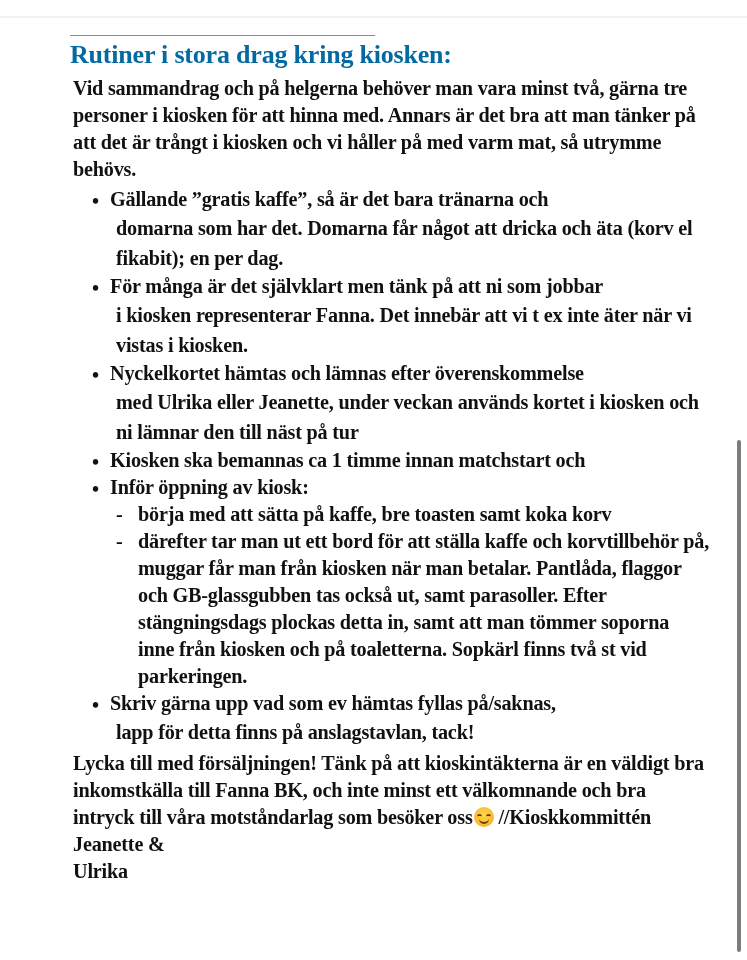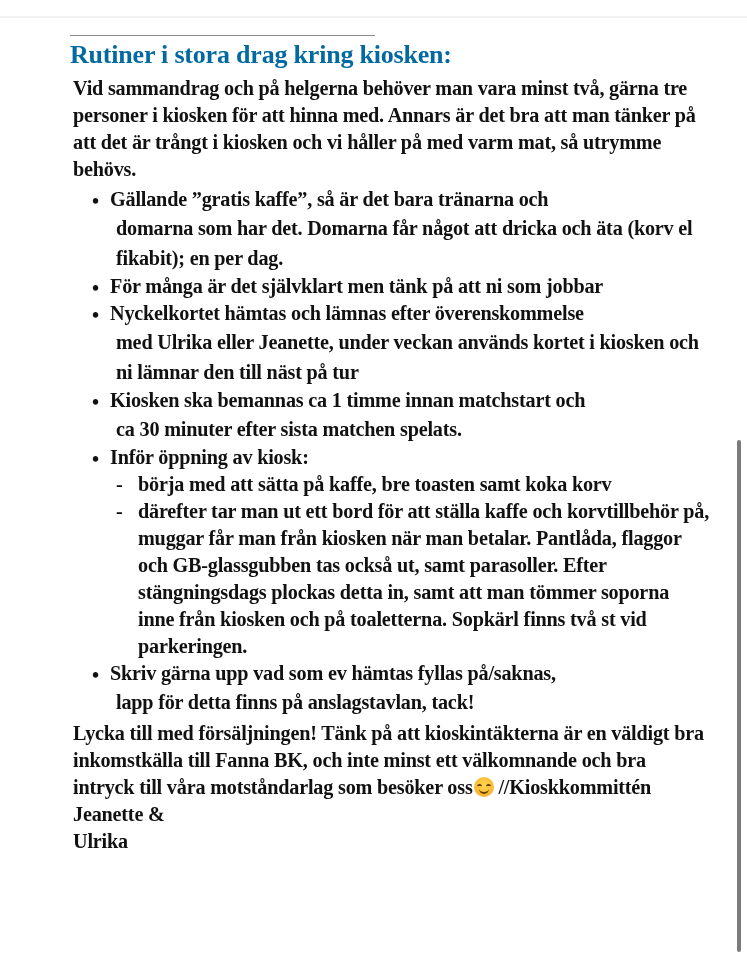--- a/index.html
+++ b/index.html
@@ -33,23 +33,23 @@
 
 <div class="topband"></div>
 <div class="rule"></div>
 
 <div class="doc">
   <div class="title">Rutiner i stora drag kring kiosken:</div>
   <p>Vid sammandrag och på helgerna behöver man vara minst två, gärna tre personer i kiosken för att hinna med. Annars är det bra att man tänker på att det är trångt i kiosken och vi håller på med varm mat, så utrymme behövs.</p>
 
   <ul class="bullets">
     <li><span class="b">•</span><span class="line1">Gällande ”gratis kaffe”, så är det bara tränarna och</span><span>domarna som har det. Domarna får något att dricka och äta (korv el fikabit); en per dag.</span></li>
-    <li><span class="b">•</span><span class="line1">För många är det självklart men tänk på att ni som jobbar</span></li>
+    <li><span class="b">•</span><span class="line1">För många är det självklart men tänk på att ni som jobbar</span><span>i kiosken representerar Fanna. Det innebär att vi t ex inte äter när vi vistas i kiosken.</span></li>
     <li><span class="b">•</span><span class="line1">Nyckelkortet hämtas och lämnas efter överenskommelse</span><span>med Ulrika eller Jeanette,  under veckan används kortet i kiosken och ni lämnar den till näst på tur</span></li>
-    <li><span class="b">•</span><span class="line1">Kiosken ska bemannas ca 1 timme innan matchstart och</span><span>ca 30 minuter efter sista matchen spelats.</span></li>
+    <li><span class="b">•</span><span class="line1">Kiosken ska bemannas ca 1 timme innan matchstart och</span></li>
     <li>
         <span class="b">•</span>
         <span class="line1">Inför öppning av kiosk:</span>
       <ul class="sub">
         <li><span class="d">-</span><span>börja med att sätta på kaffe, bre toasten samt koka korv</span></li>
         <li style="padding-left:46px;">
             <span class="d">-</span>
             <span style="display:block;margin-left:-24px;">därefter tar man ut ett bord för att ställa kaffe och korvtillbehör på, muggar får man från kiosken när man betalar. Pantlåda, flaggor och GB-glassgubben tas också ut, samt parasoller. Efter stängningsdags plockas detta in, samt att man tömmer soporna inne från kiosken och på toaletterna. Sopkärl finns två st vid parkeringen.</span>
           </li>
       </ul>

